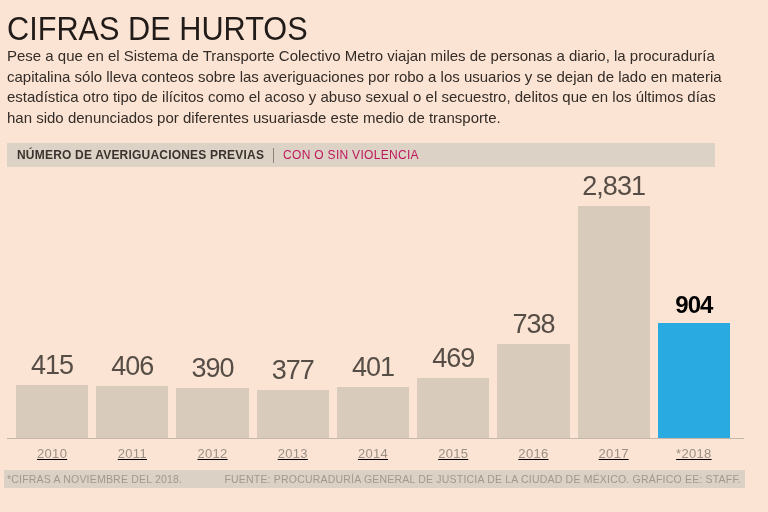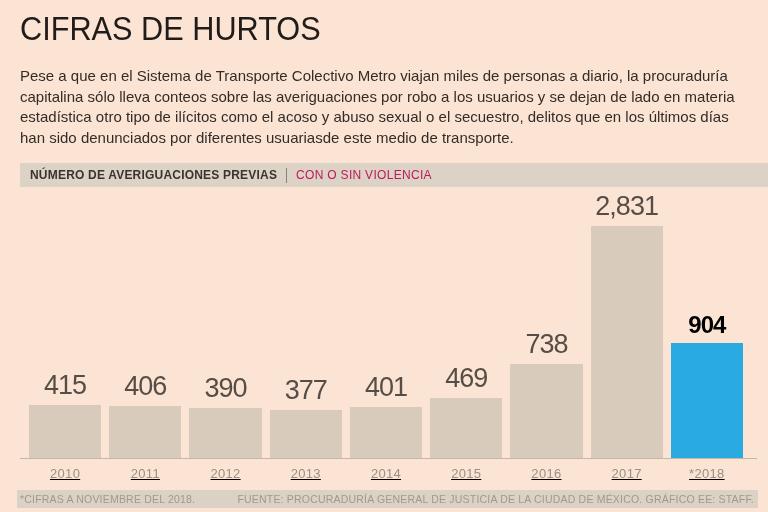--- a/index.html
+++ b/index.html
@@ -4,41 +4,41 @@
 <style>
   html,body{margin:0;padding:0;background:#ffffff;}
   .page{
     position:relative;
     width:768px;height:512px;
     background:#fce4d4;
     font-family:"Liberation Sans",sans-serif;
     overflow:hidden;
     box-sizing:border-box;
   }
-  .inner{padding:0 15px 0 20px;}
+  .inner{padding:0 15px 0 7px;}
   .title{
     margin:12px 0 0;
     font-size:33px;
     font-weight:400;
     color:#211c19;
     line-height:1.0;
     transform:scaleX(0.93);
     transform-origin:left center;
     white-space:nowrap;
   }
   .intro{
-    margin-top:21px;
+    margin-top:1px;
     width:737px;
     font-size:15px;
     line-height:20.5px;
     color:#332c27;
   }
   .strip{
     margin-top:13px;
-    width:762px;
+    width:708px;
     height:24px;
     background:#ddd2c6;
     display:flex;
     align-items:center;
     padding:0 10px;
     box-sizing:border-box;
   }
   .strip-bold{
     font-size:12px;
     font-weight:bold;

